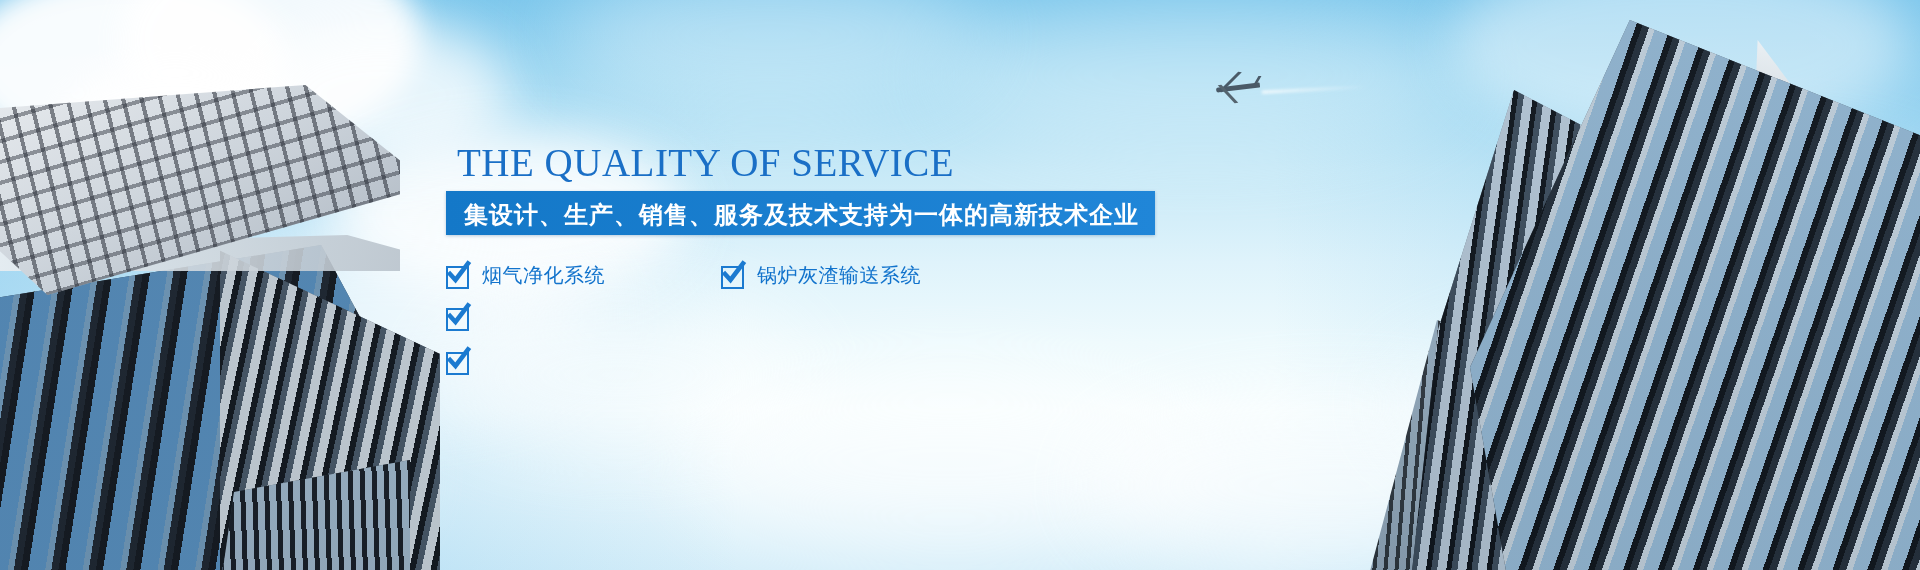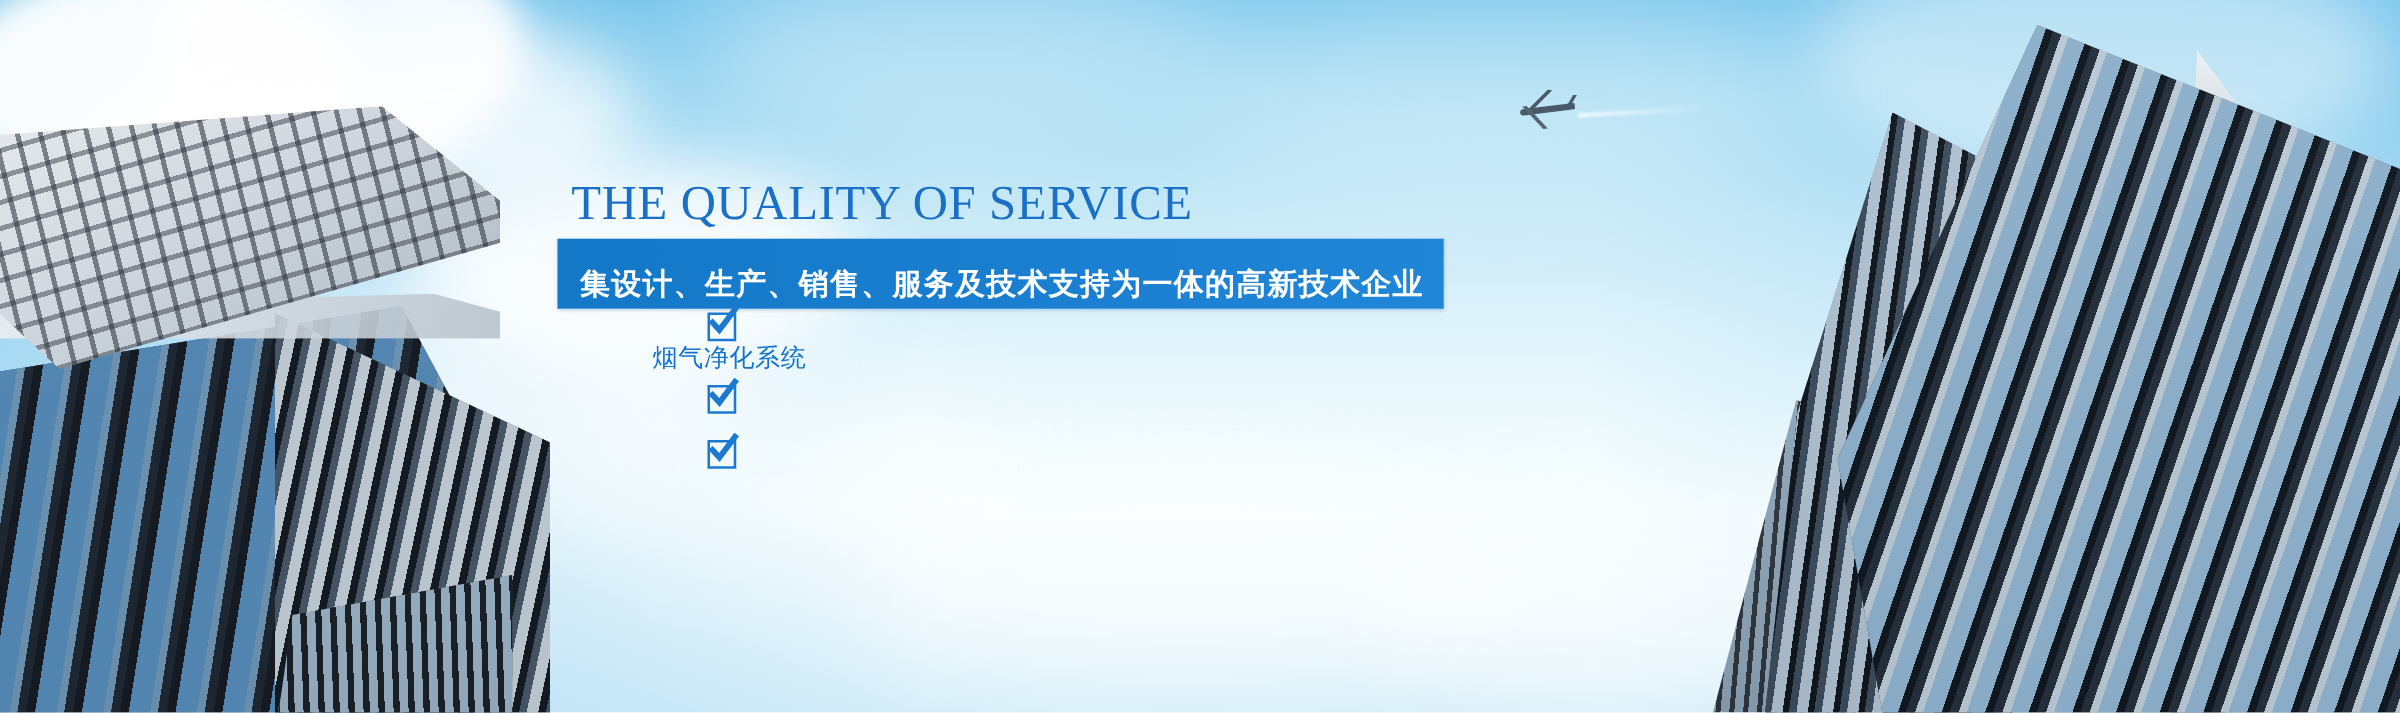--- a/index.html
+++ b/index.html
@@ -191,21 +191,21 @@
     font-family:"Liberation Serif","DejaVu Serif",serif;
     font-size:39px;
     letter-spacing:.5px;
     color:#1a6fc6;
     white-space:nowrap;
   }
 
   .subbar{
     position:absolute; left:446px; top:191px;
     height:40px;
-    padding:16px 16px 0 18px;
+    padding:4px 16px 0 18px;
     display:flex; align-items:center;
     background:linear-gradient(to right,#1478c8 0%, #1a7fd0 55%, #2086d8 100%);
     color:#ffffff;
     font-size:24px;
     font-weight:bold;
     letter-spacing:1px;
     white-space:nowrap;
     box-shadow:0 1px 3px rgba(0,60,120,.25);
   }
 
@@ -213,23 +213,22 @@
     position:absolute; left:446px; top:253px;
     width:600px;
   }
   .feature-row{
     display:flex;
     height:44px;
     align-items:center;
   }
   .feature{
     display:flex;
-    align-items:center;
+    align-items:flex-end;
     white-space:nowrap;
-    flex-direction:column;
   }
   .feature.col1{width:275px;}
   .feature.col2{width:275px;}
   .feature.spacer{visibility:hidden;}
 
   .cbox{
     position:relative;
     width:19px; height:19px;
     flex:0 0 19px;
     border:2px solid #1b7ad0;
@@ -306,20 +305,28 @@
 
       <div class="feature-row">
         <div class="feature col1">
           <span class="cbox">
             <svg viewBox="0 0 27 27" aria-hidden="true">
               <path d="M5 13 L10.5 19 L23 2.5" fill="none" stroke="#1b7ad0" stroke-width="4.6" stroke-linecap="square" stroke-linejoin="miter"></path>
             </svg>
           </span>
           <span class="feature-label">烟气净化系统</span>
         </div>
+        <div class="feature col2">
+          <span class="cbox">
+            <svg viewBox="0 0 27 27" aria-hidden="true">
+              <path d="M5 13 L10.5 19 L23 2.5" fill="none" stroke="#1b7ad0" stroke-width="4.6" stroke-linecap="square" stroke-linejoin="miter"></path>
+            </svg>
+          </span>
+          <span class="feature-label">锅炉灰渣输送系统</span>
+        </div>
       </div>
 
       <div class="feature-row">
         <div class="feature col1">
           <span class="cbox">
             <svg viewBox="0 0 27 27" aria-hidden="true">
               <path d="M5 13 L10.5 19 L23 2.5" fill="none" stroke="#1b7ad0" stroke-width="4.6" stroke-linecap="square" stroke-linejoin="miter"></path>
             </svg>
           </span>
         </div>

